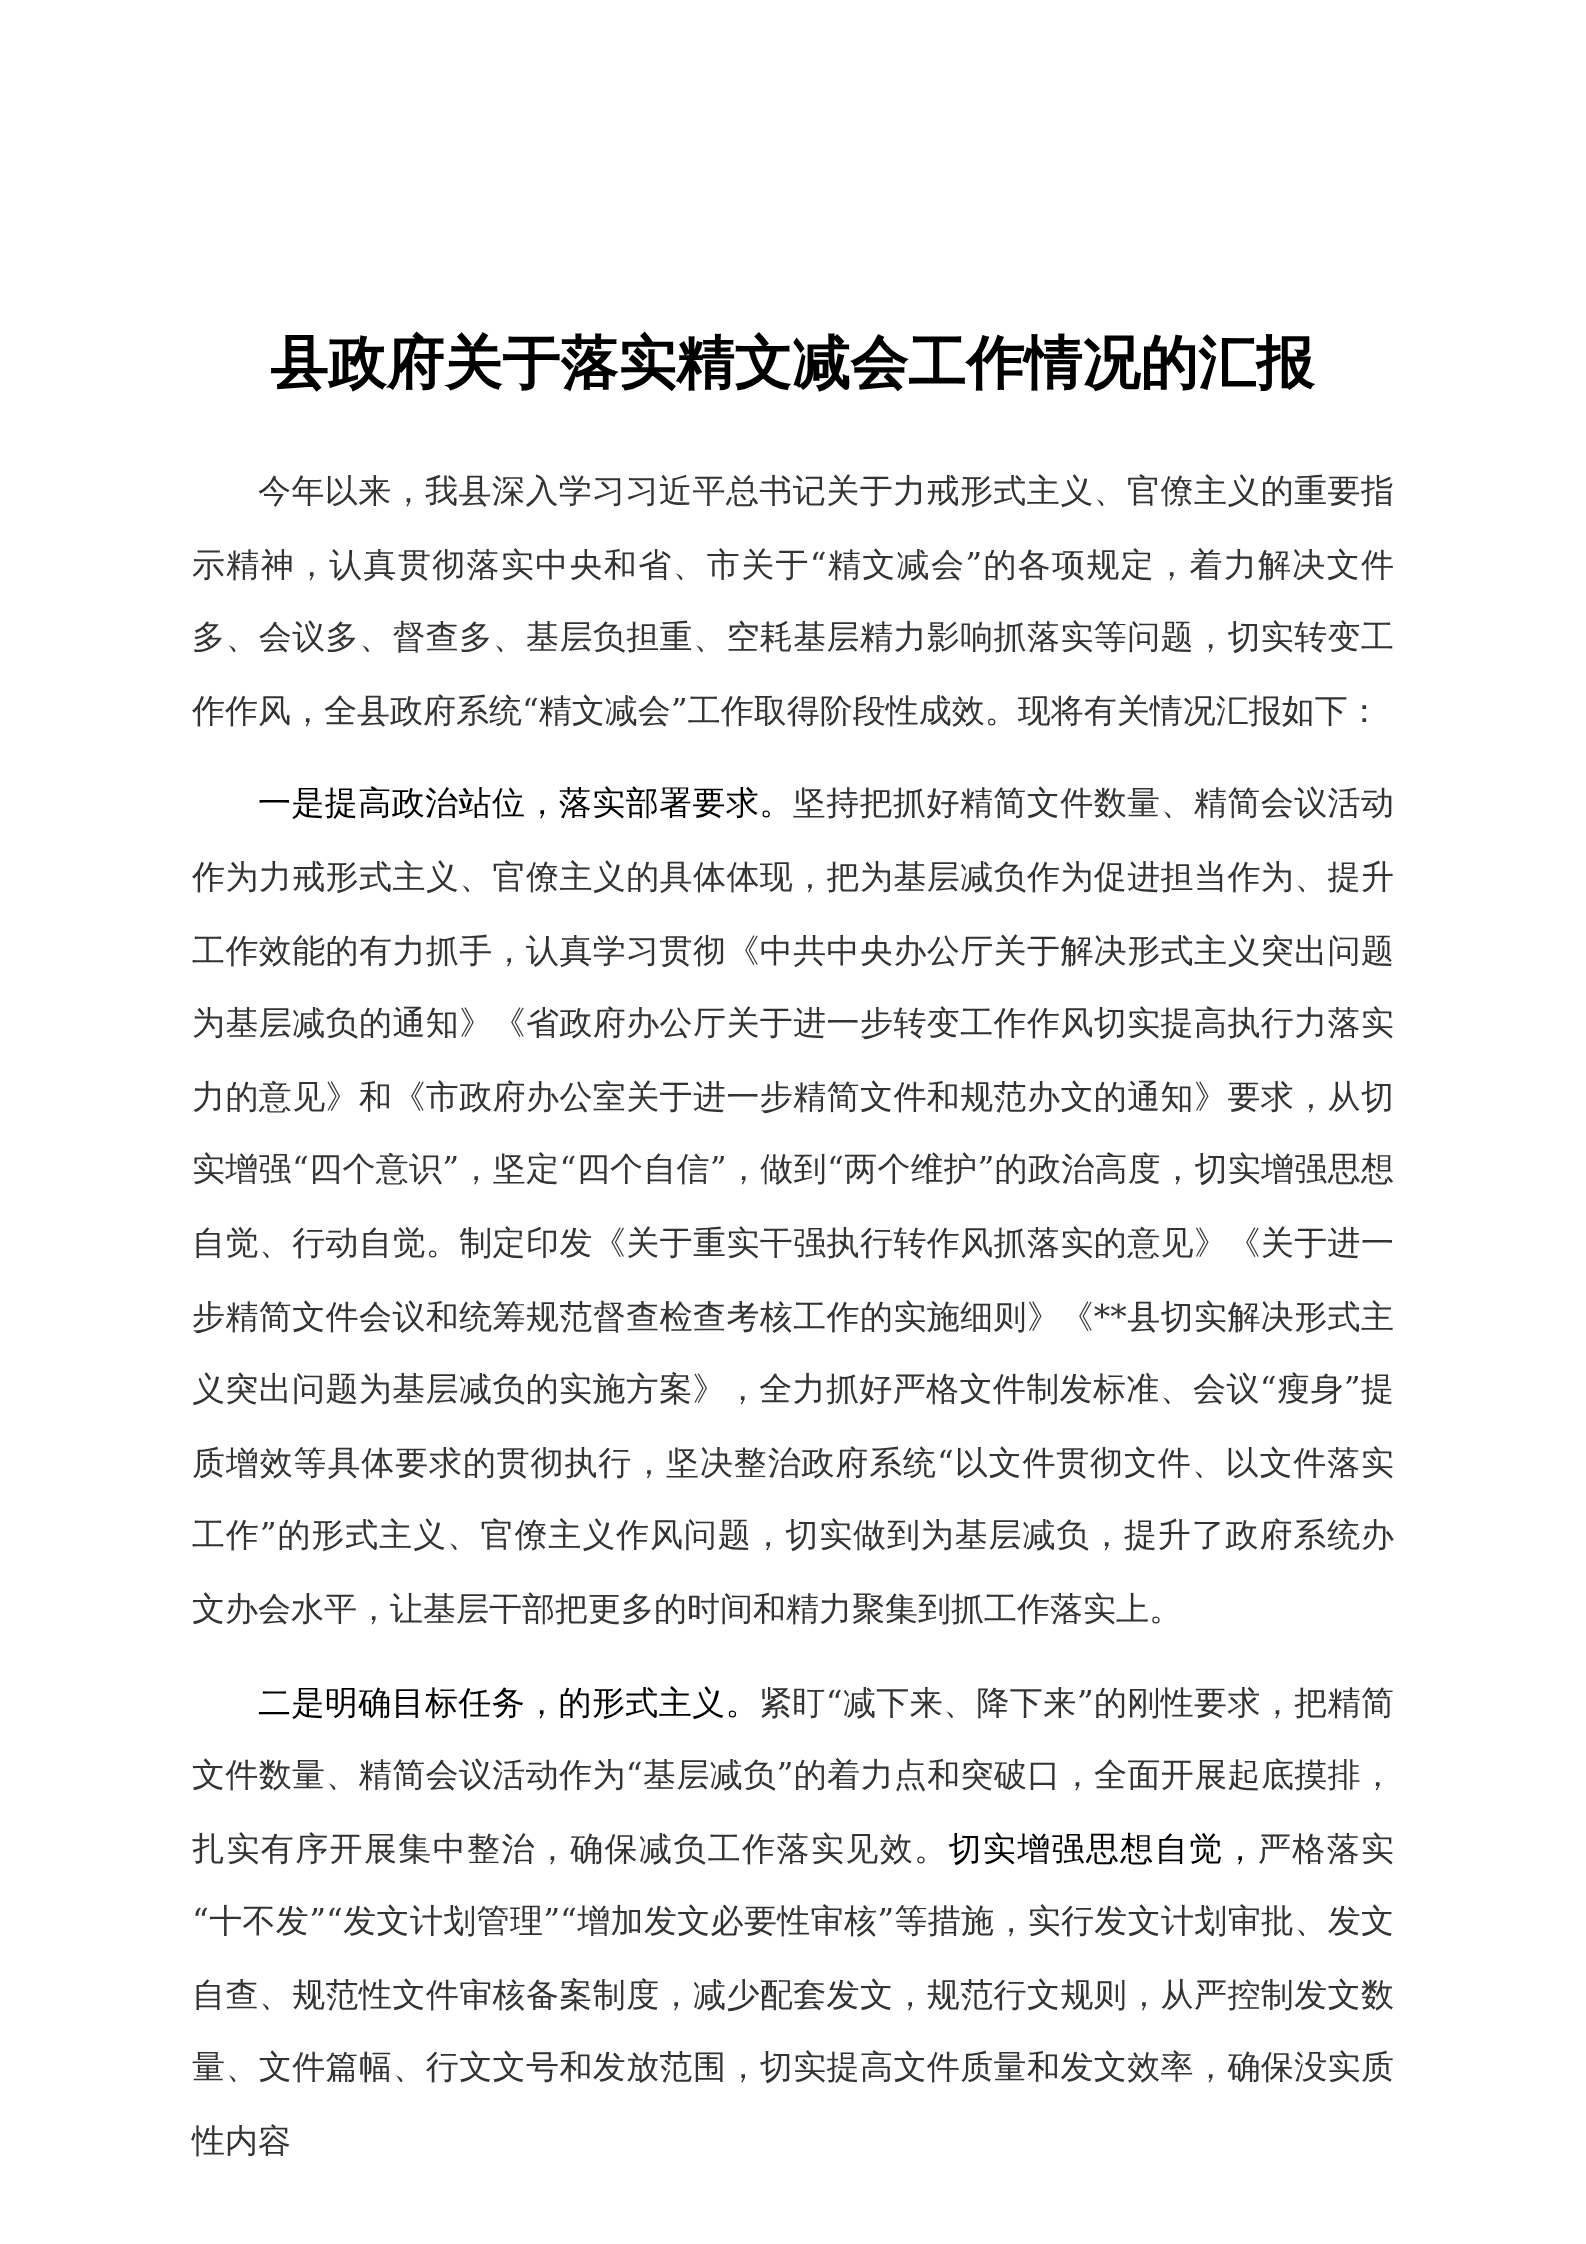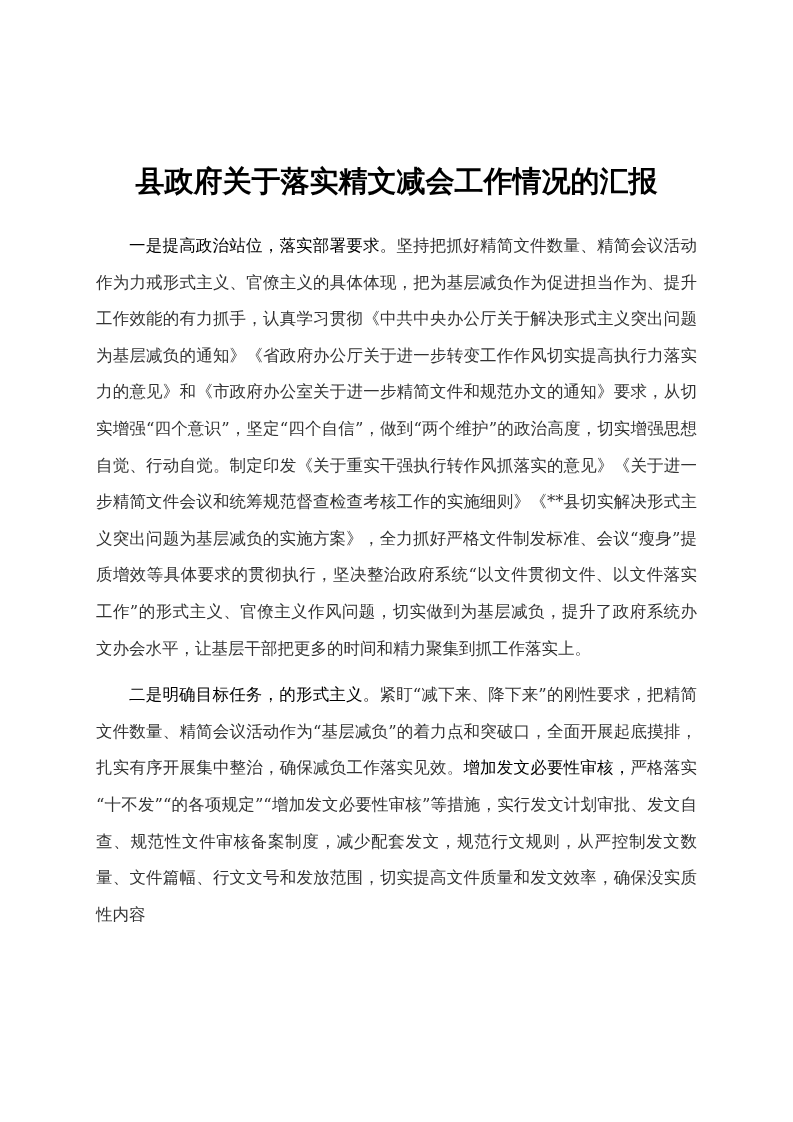--- a/index.html
+++ b/index.html
@@ -42,16 +42,17 @@
     font-weight: 400;
     color: #000000;
   }
 </style>
 </head>
 <body>
 
 <div class="page">
   <h1 class="doc-title">县政府关于落实精文减会工作情况的汇报</h1>
   <div class="doc-body">
+      <p class="para"><span class="run-regular">今年以来，我县深入学习习近平总书记关于力戒形式主义、官僚主义的重要指示精神，认真贯彻落实中央和省、市关于“精文减会”的各项规定，着力解决文件多、会议多、督查多、基层负担重、空耗基层精力影响抓落实等问题，切实转变工作作风，全县政府系统“精文减会”工作取得阶段性成效。现将有关情况汇报如下：</span></p>
       <p class="para"><span class="run-bold">一是提高政治站位，落实部署要求。</span><span class="run-regular">坚持把抓好精简文件数量、精简会议活动作为力戒形式主义、官僚主义的具体体现，把为基层减负作为促进担当作为、提升工作效能的有力抓手，认真学习贯彻《中共中央办公厅关于解决形式主义突出问题为基层减负的通知》《省政府办公厅关于进一步转变工作作风切实提高执行力落实力的意见》和《市政府办公室关于进一步精简文件和规范办文的通知》要求，从切实增强“四个意识”，坚定“四个自信”，做到“两个维护”的政治高度，切实增强思想自觉、行动自觉。制定印发《关于重实干强执行转作风抓落实的意见》《关于进一步精简文件会议和统筹规范督查检查考核工作的实施细则》《**县切实解决形式主义突出问题为基层减负的实施方案》，全力抓好严格文件制发标准、会议“瘦身”提质增效等具体要求的贯彻执行，坚决整治政府系统“以文件贯彻文件、以文件落实工作”的形式主义、官僚主义作风问题，切实做到为基层减负，提升了政府系统办文办会水平，让基层干部把更多的时间和精力聚集到抓工作落实上。</span></p>
-      <p class="para"><span class="run-bold">二是明确目标任务，的形式主义。</span><span class="run-regular">紧盯“减下来、降下来”的刚性要求，把精简文件数量、精简会议活动作为“基层减负”的着力点和突破口，全面开展起底摸排，扎实有序开展集中整治，确保减负工作落实见效。</span><span class="run-bold">增加发文必要性审核，</span><span class="run-regular">严格落实“十不发”“的各项规定”“增加发文必要性审核”等措施，实行发文计划审批、发文自查、规范性文件审核备案制度，减少配套发文，规范行文规则，从严控制发文数量、文件篇幅、行文文号和发放范围，切实提高文件质量和发文效率，确保没实质性内容</span></p>
+      <p class="para"><span class="run-bold">二是明确目标任务，的形式主义。</span><span class="run-regular">紧盯“减下来、降下来”的刚性要求，把精简文件数量、精简会议活动作为“基层减负”的着力点和突破口，全面开展起底摸排，扎实有序开展集中整治，确保减负工作落实见效。</span><span class="run-bold">切实增强思想自觉，</span><span class="run-regular">严格落实“十不发”“发文计划管理”“增加发文必要性审核”等措施，实行发文计划审批、发文自查、规范性文件审核备案制度，减少配套发文，规范行文规则，从严控制发文数量、文件篇幅、行文文号和发放范围，切实提高文件质量和发文效率，确保没实质性内容</span></p>
     </div>
 </div>
 
 </body></html>

